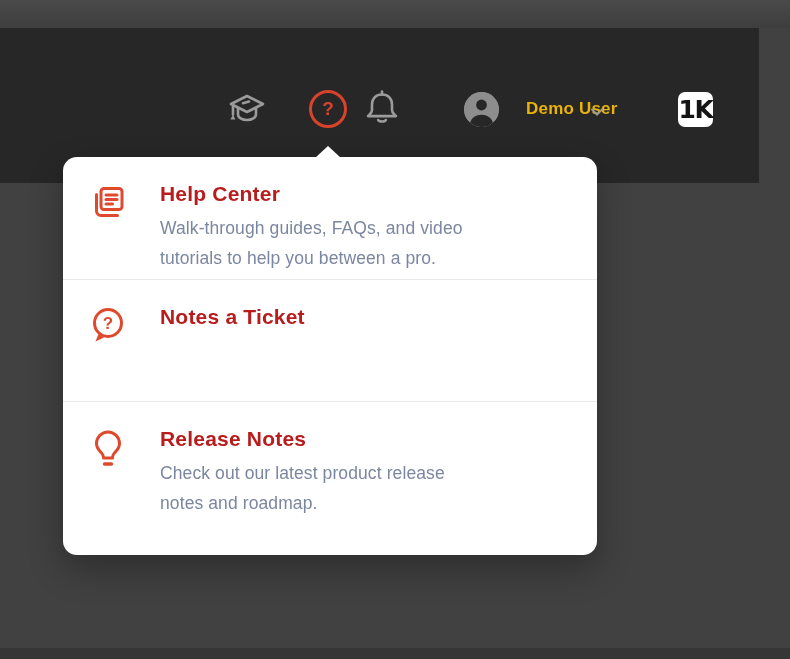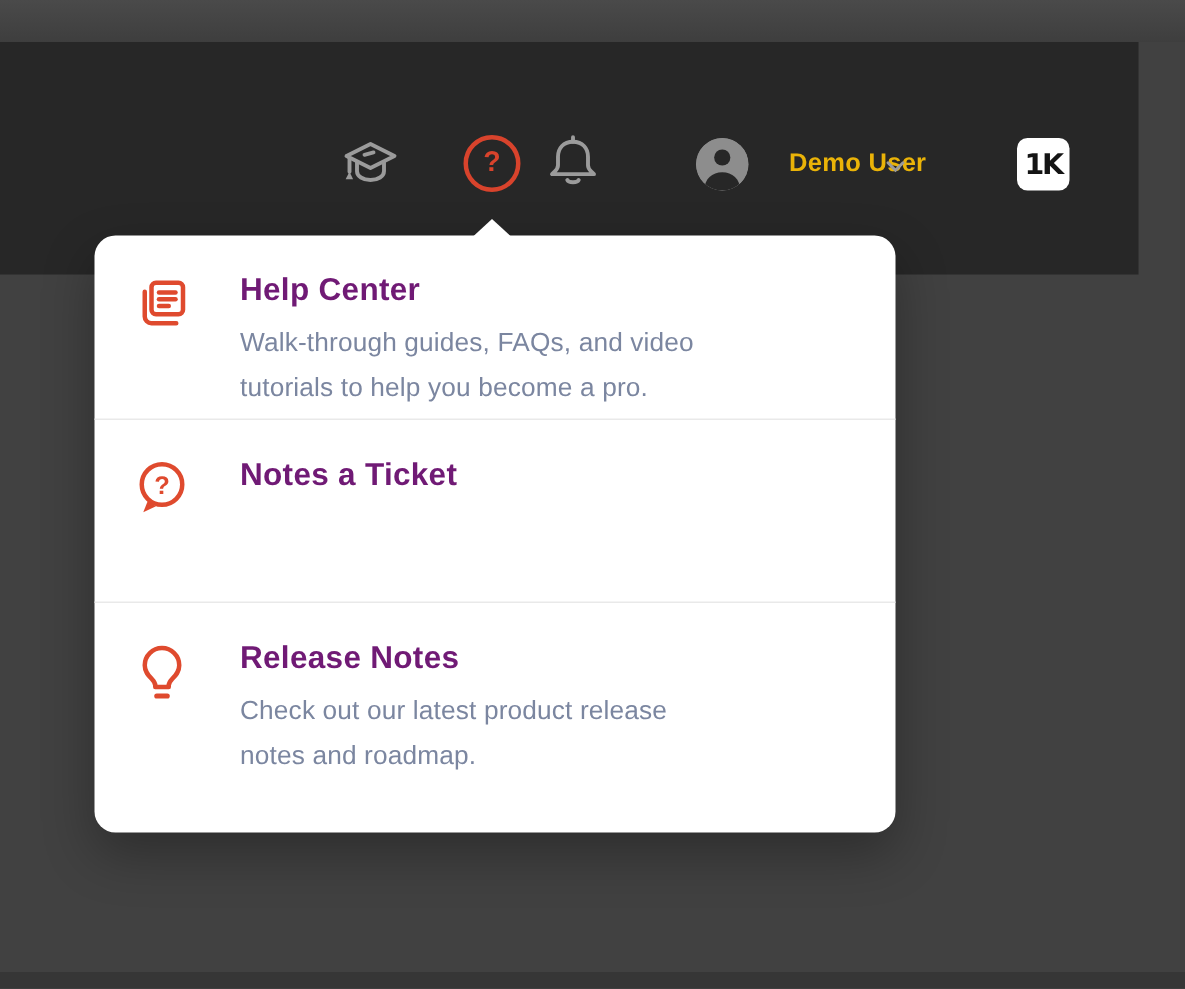--- a/index.html
+++ b/index.html
@@ -19,34 +19,34 @@
   .help{left:309px;top:62px;width:38px;height:38px;border:3px solid #d8432c;border-radius:50%;
     box-sizing:border-box;background:transparent;}
   .help span{color:#d8432c;font-size:19px;font-weight:800;line-height:1;margin-top:-1px;}
   .bell{left:362px;top:58px;width:40px;height:46px;}
   .avatar{left:464px;top:64px;width:35px;height:35px;border-radius:50%;background:#8d8d8d;overflow:hidden;}
   .uname{position:absolute;left:526px;top:71px;height:20px;display:flex;align-items:center;
     color:#eab308;font-size:17px;font-weight:600;letter-spacing:.2px;cursor:pointer;}
   .chev{position:absolute;left:589px;top:76px;width:16px;height:12px;cursor:pointer;}
   .logo{position:absolute;left:678px;top:64px;width:35px;height:35px;background:#fff;border-radius:7px;
     display:flex;align-items:center;justify-content:center;cursor:pointer;
-    color:#141414;font-weight:800;font-size:19px;letter-spacing:-1.5px;font-family:"DejaVu Sans",sans-serif;}
+    color:#141414;font-weight:800;font-size:25px;letter-spacing:-1.5px;font-family:"DejaVu Sans",sans-serif;}
 
   .popover{position:absolute;left:63px;top:157px;width:534px;height:398px;background:#ffffff;
     border-radius:14px;box-shadow:0 14px 34px rgba(0,0,0,.30);}
   .caret{position:absolute;left:252px;top:-11px;width:26px;height:12px;background:#ffffff;
     clip-path:polygon(50% 0,0 100%,100% 100%);}
   .menu{position:absolute;inset:0;display:flex;flex-direction:column;}
   .menu-item{height:133px;box-sizing:border-box;display:flex;align-items:flex-start;
     padding:23px 24px 0 25px;cursor:pointer;}
   .menu-item+.menu-item{border-top:1px solid #e9e9e9;}
   .menu-item:last-child{height:168px;}
   .mi-icon{flex:0 0 40px;width:40px;height:44px;margin-right:32px;margin-top:1px;}
   .mi-text{flex:1;}
-  .mi-title{margin:1px 0 7px;font-size:21px;font-weight:700;color:#701a75;letter-spacing:.2px;line-height:25px;}
+  .mi-title{margin:1px 0 7px;font-size:21px;font-weight:700;color:#b91c1c;letter-spacing:.2px;line-height:25px;}
   .mi-desc{font-size:17.5px;line-height:30px;color:#7b86a0;letter-spacing:.1px;}
 </style>
 </head>
 <body>
 
 <div class="stage">
   <div class="top-strip"></div>
 
   <div class="header">
 
@@ -106,21 +106,21 @@
             <path d="M18 12 h11"></path>
             <path d="M18 16.5 h11"></path>
             <path d="M18 21 h6.5"></path>
             <path d="M8.5 11.5 v16.5 a4.5 4.5 0 0 0 4.5 4.5 h16.5"></path>
           </svg>
         </div>
         <div class="mi-text">
           <div class="mi-title">Help Center</div>
           <div class="mi-desc">
             <div>Walk-through guides, FAQs, and video</div>
-            <div>tutorials to help you become a pro.</div>
+            <div>tutorials to help you between a pro.</div>
           </div>
         </div>
       </div>
 
       <div class="menu-item">
         <div class="mi-icon">
           <svg width="40" height="44" viewBox="0 0 40 44" fill="none">
             <circle cx="20" cy="19" r="13.5" stroke="#df4a2e" stroke-width="3"></circle>
             <path d="M10.5 30 L7.5 37.5 L16 33.5 z" fill="#df4a2e"></path>
             <text x="20" y="25" text-anchor="middle" font-size="17" font-weight="bold" fill="#df4a2e" font-family="Liberation Sans, sans-serif">?</text>

